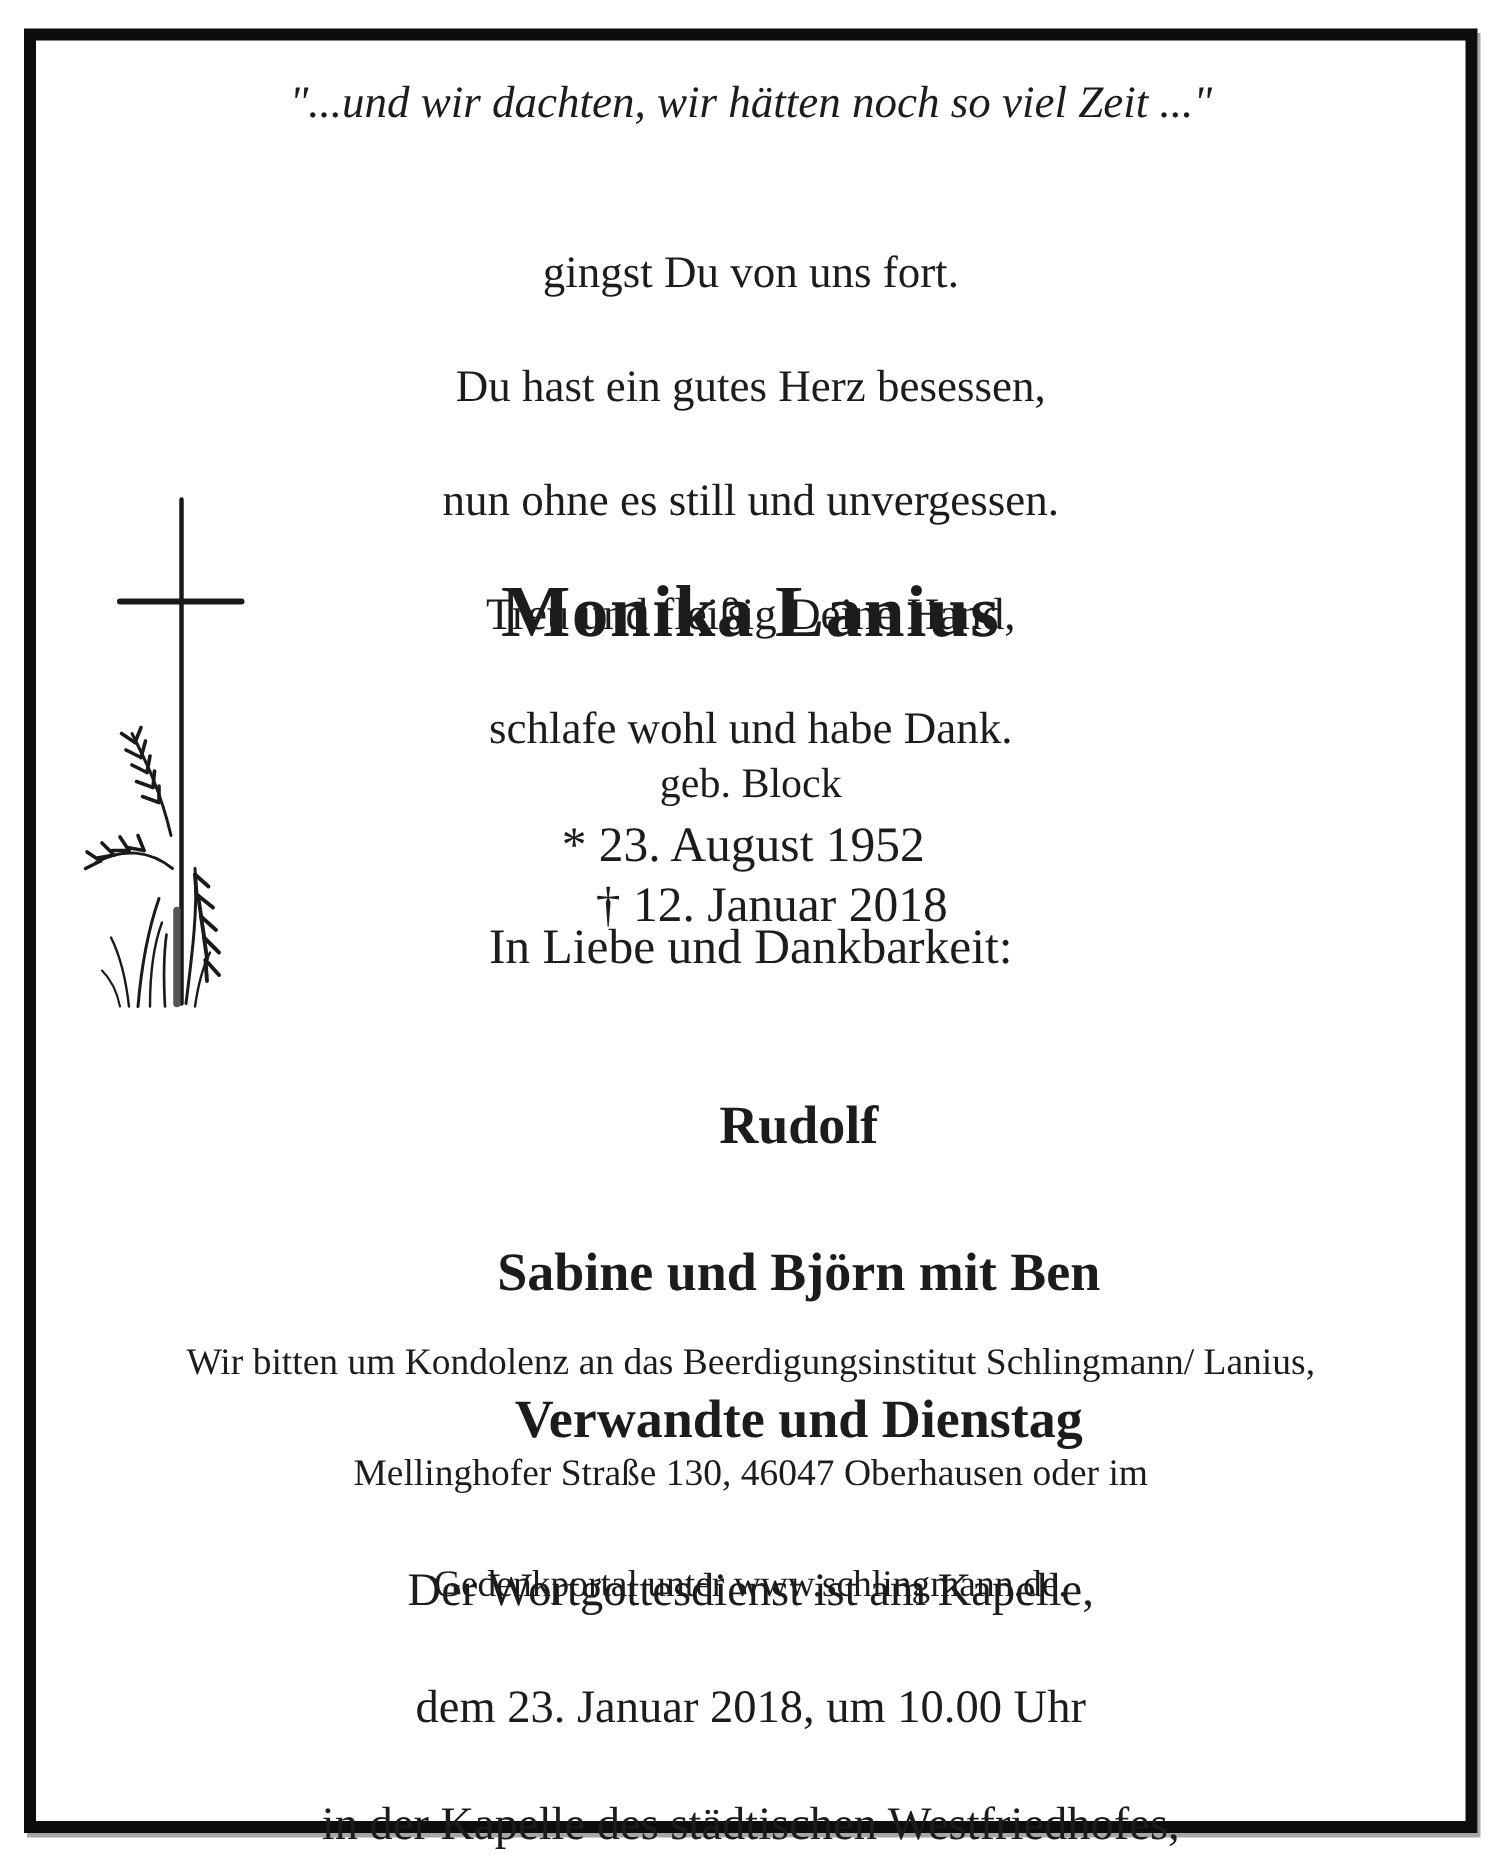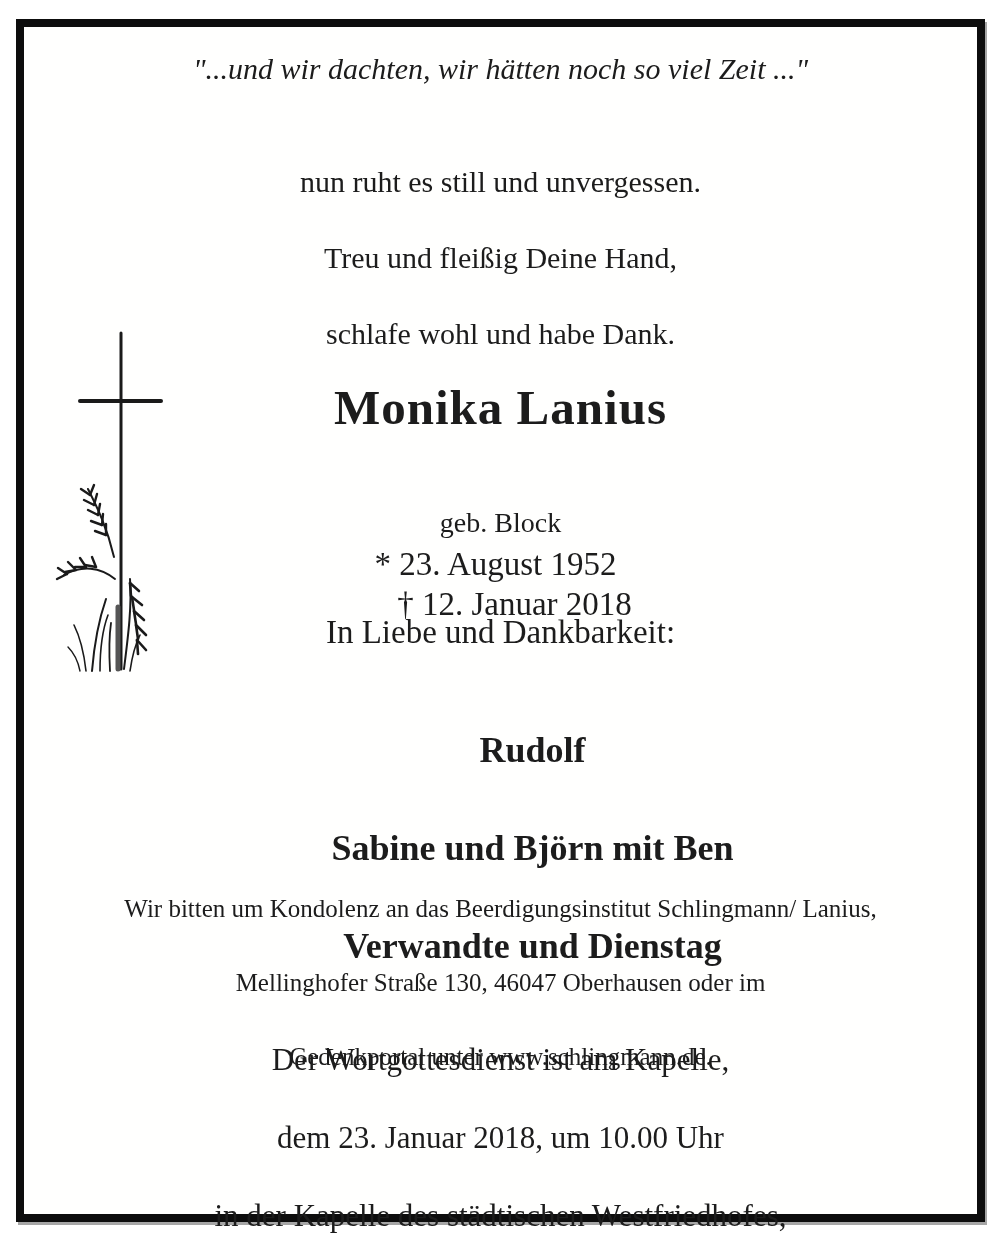--- a/index.html
+++ b/index.html
@@ -99,21 +99,23 @@
 </style>
 </head>
 <body>
 
 <div class="page">
   <div class="frame">
 
     <div class="block quote">"...und wir dachten, wir hätten noch so viel Zeit ..."</div>
 
     <div class="block poem">
-      <span class="line">nun ruht es still und unvergessen.</span>
+      <span class="line">gingst Du von uns fort.</span>
+      <span class="line">Du hast ein gutes Herz besessen,</span>
+      <span class="line">nun ohne es still und unvergessen.</span>
       <span class="line">Treu und fleißig Deine Hand,</span>
       <span class="line">schlafe wohl und habe Dank.</span>
     </div>
 
     <svg class="illustration" viewBox="0 0 118 348" xmlns="http://www.w3.org/2000/svg" fill="none" stroke="#1a1a1a" stroke-linecap="round">
 
       <line x1="69" y1="6" x2="69" y2="342" stroke-width="3"></line>
       <line x1="28" y1="74" x2="109" y2="74" stroke-width="4"></line>
 
       <line x1="66" y1="280" x2="66" y2="342" stroke-width="5" stroke="#555555"></line>

